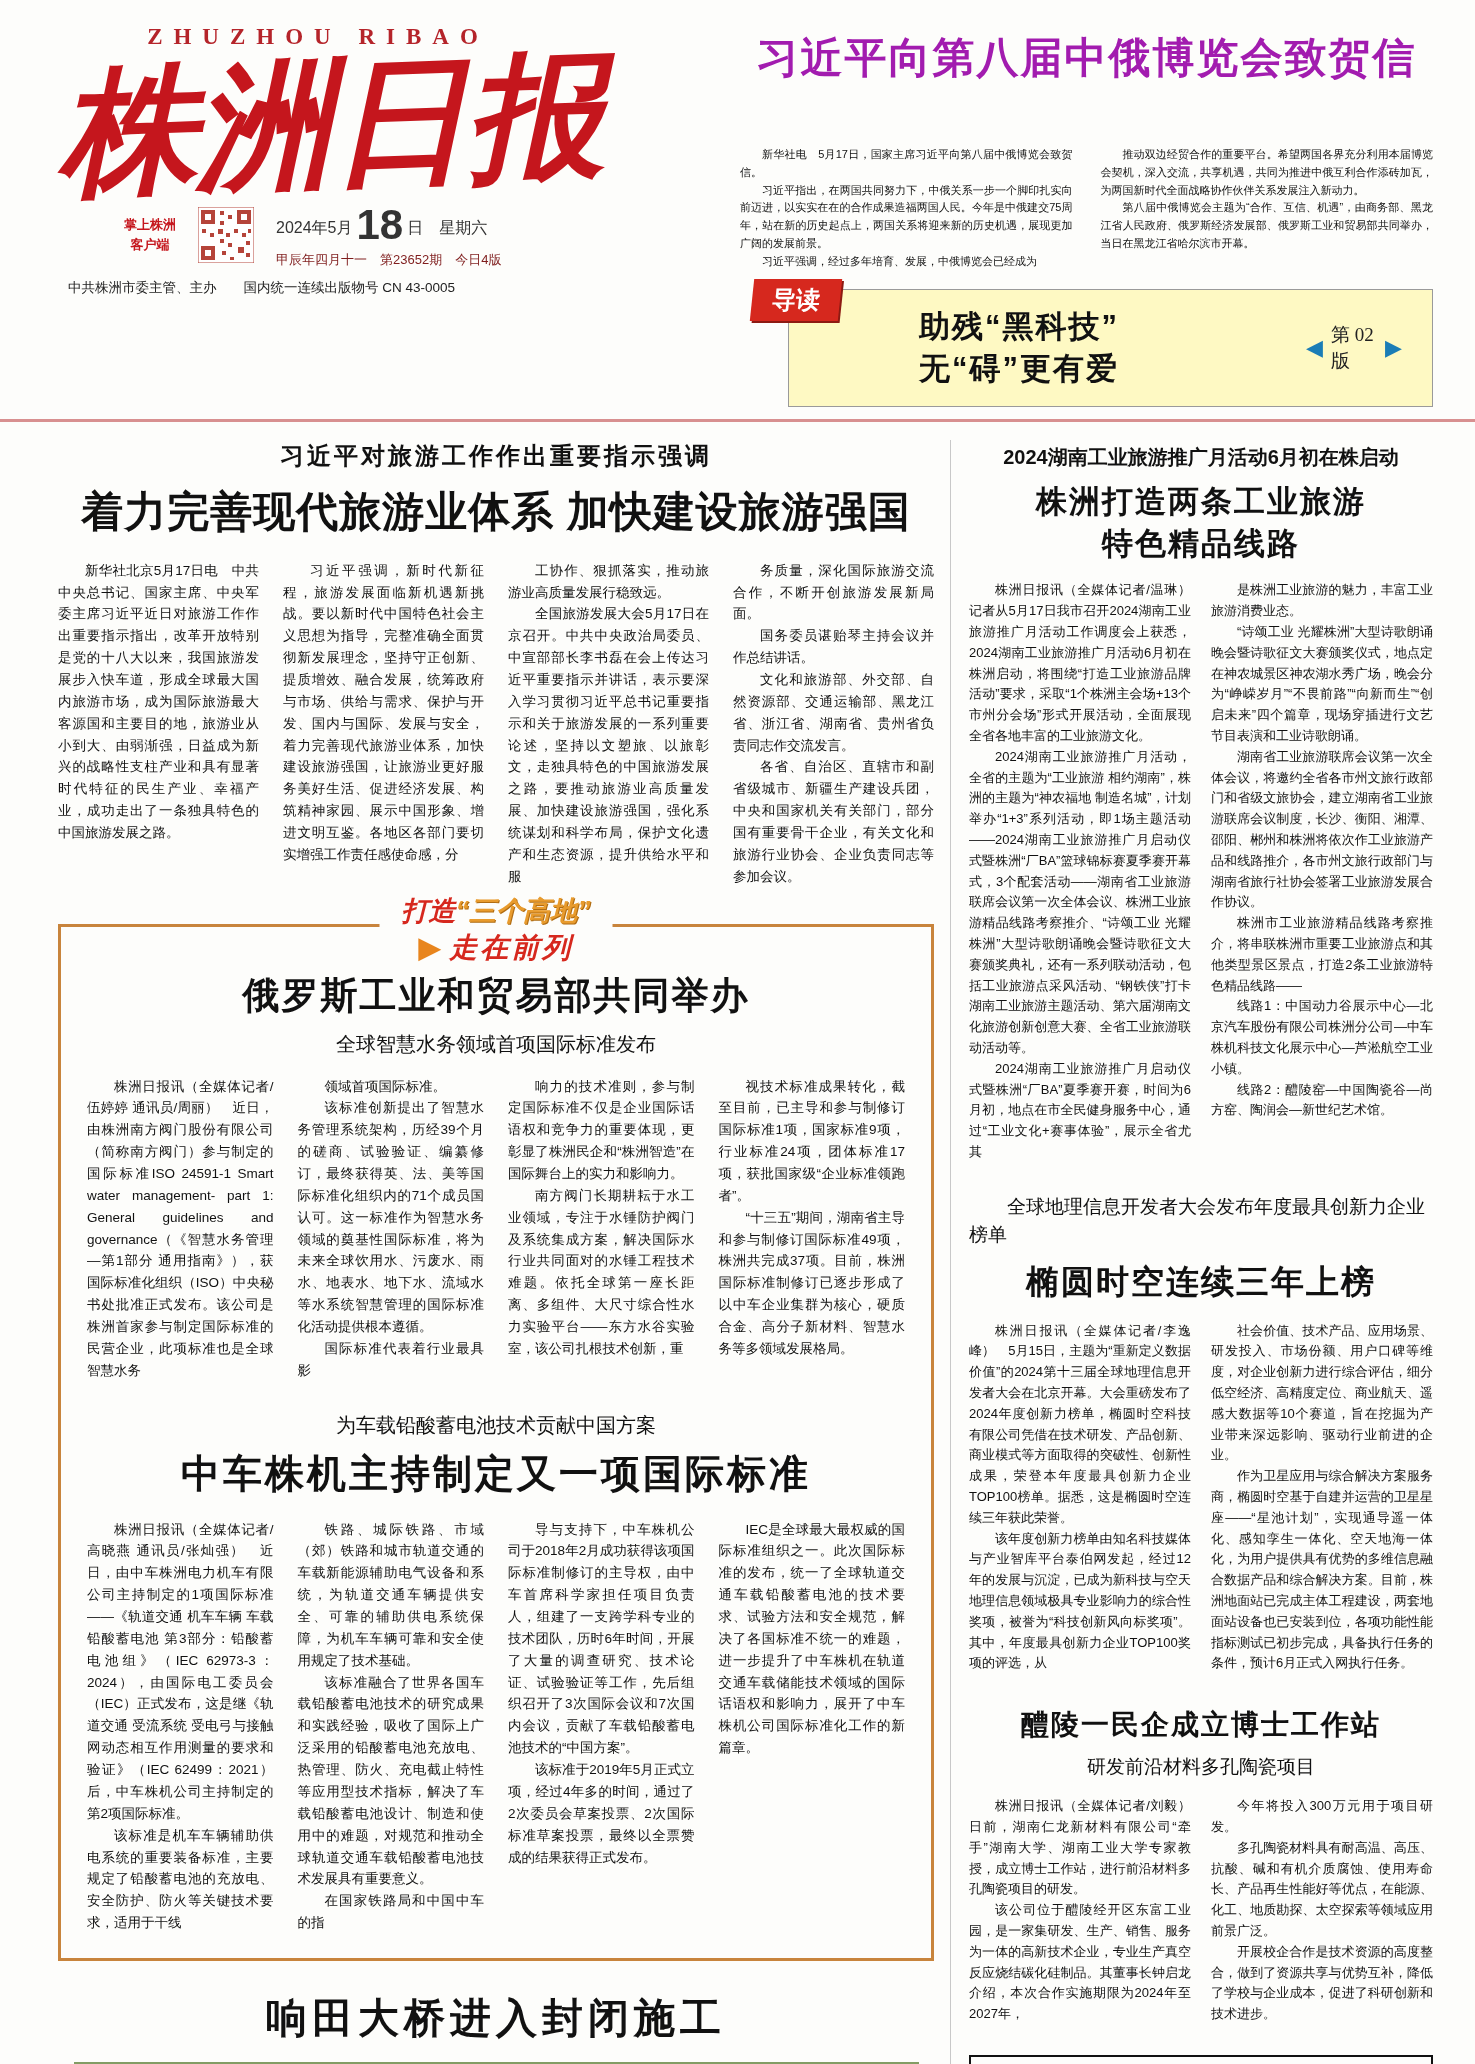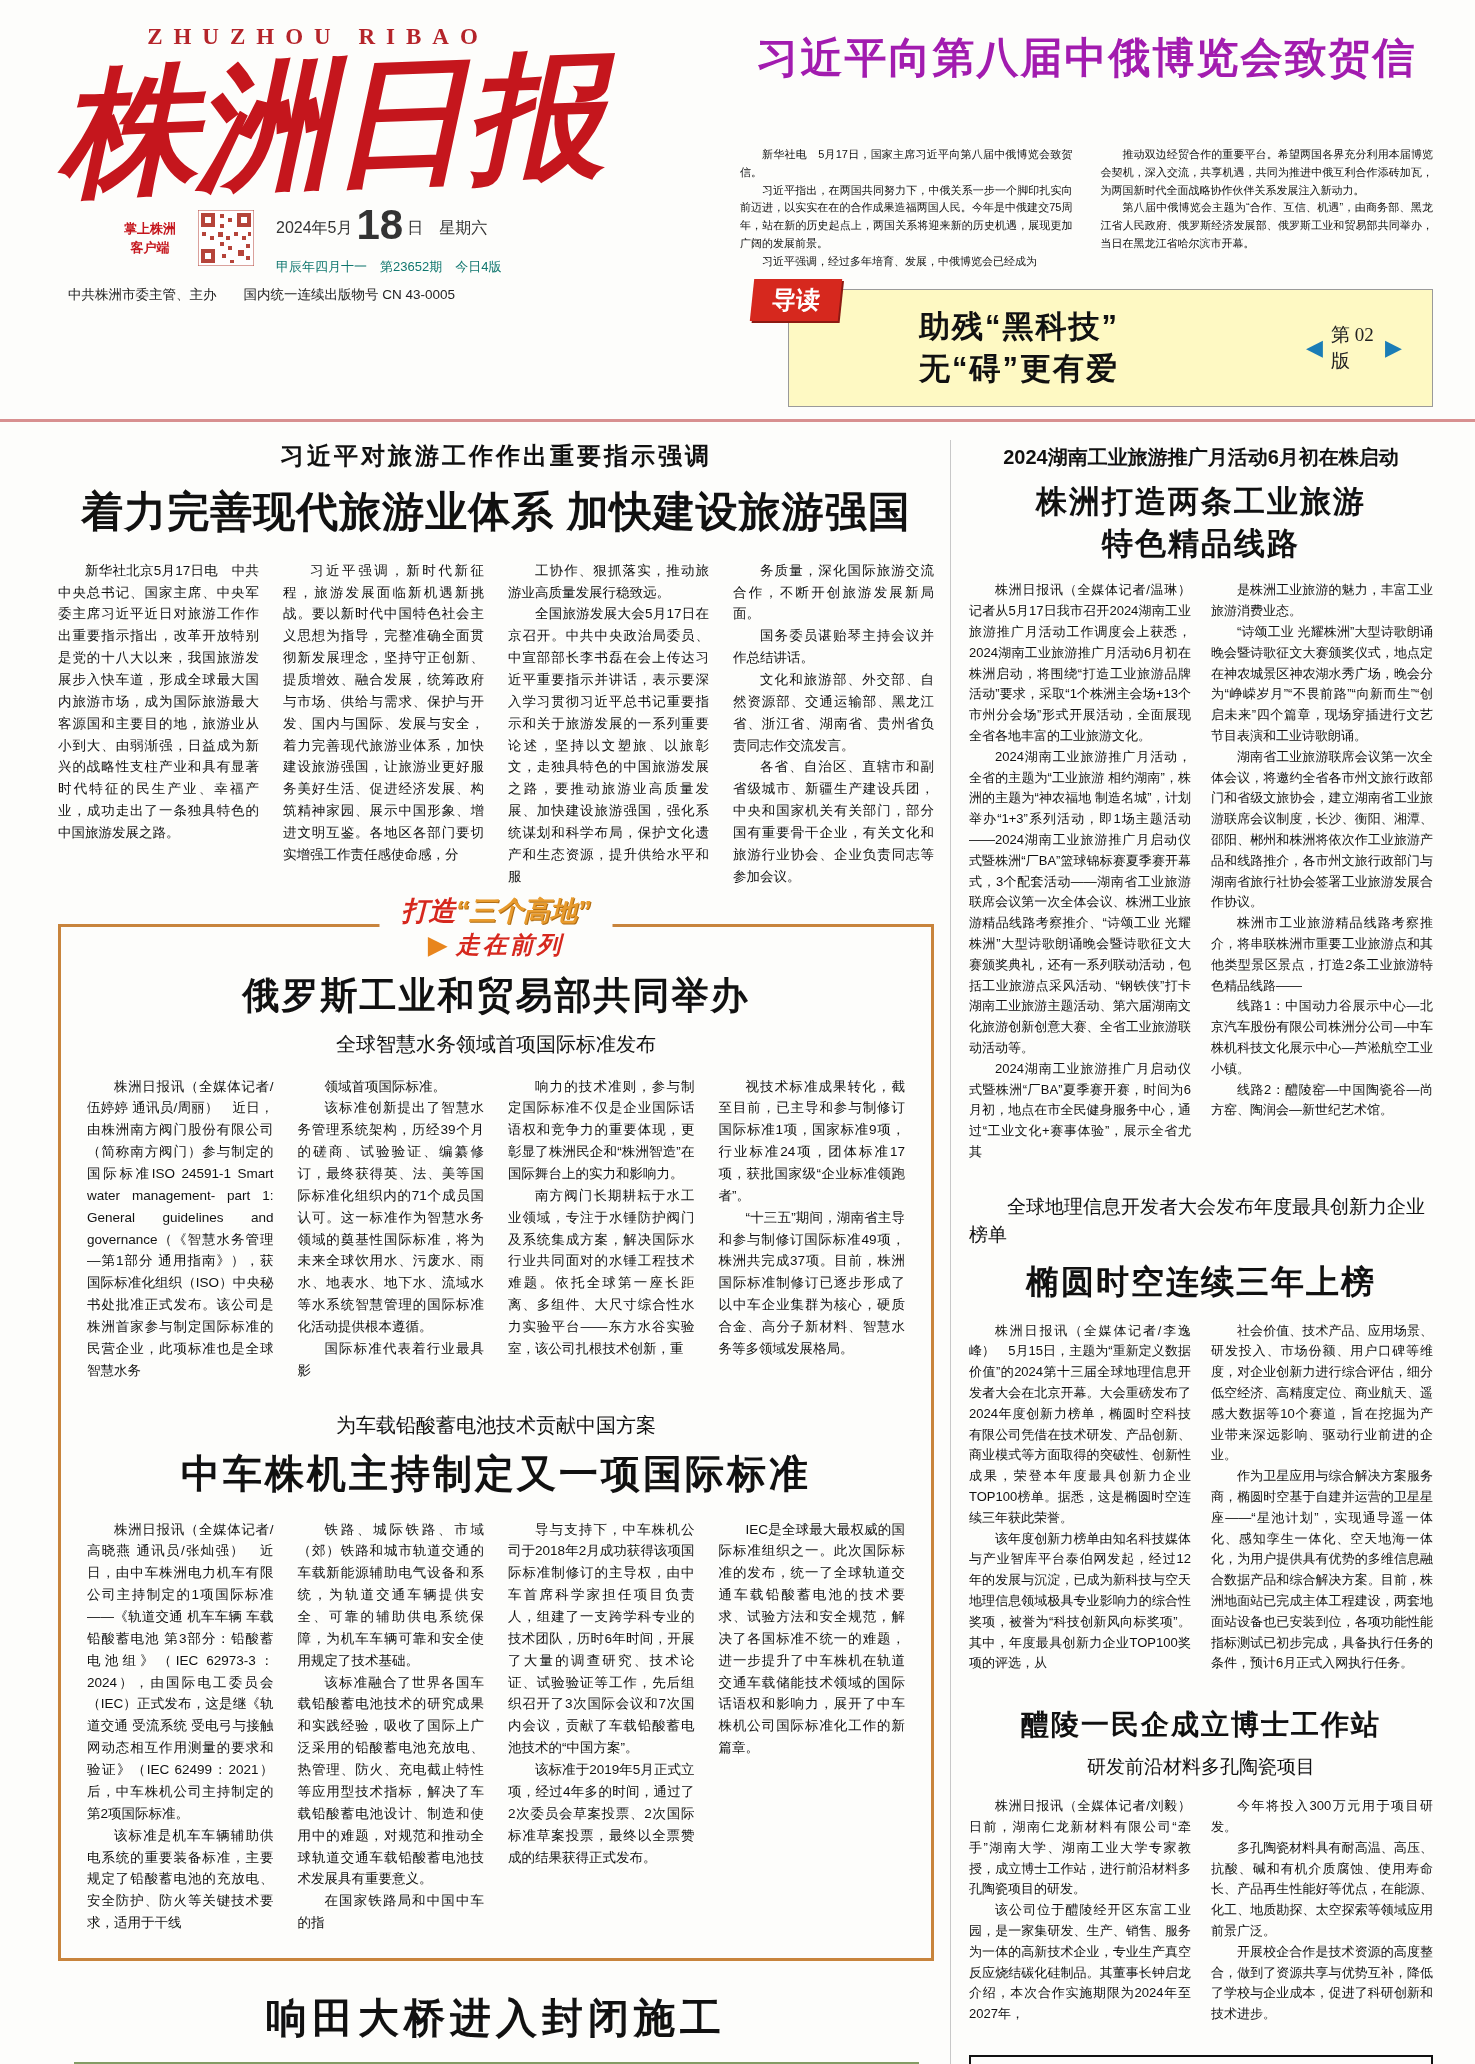--- a/index.html
+++ b/index.html
@@ -9,21 +9,21 @@
   
   .topbar { display:flex; padding:24px 42px 0 58px; }
   .mast-left { width:648px; flex:none; }
   .mast-latin { width:520px; text-align:center; font-family:"Liberation Serif", serif; font-size:23px; letter-spacing:11px; color:#b5242a; font-weight:bold; }
   .mast-calli { color:#c5161d; font-family:"DejaVu Serif", serif; font-weight:bold; font-style:italic; font-size:138px; line-height:1.05; letter-spacing:-2px; transform:rotate(-2deg); white-space:nowrap; }
   .mast-meta { display:flex; align-items:center; margin-top:6px;gap:10px; }
   .mast-app { color:#c5161d; font-size:13px; line-height:1.5; text-align:center; margin-left:66px; font-weight:bold; }
   .qr { width:56px; height:56px; margin:0 12px; flex:none; }
   .date-big { font-size:42px; font-weight:bold; color:#333; vertical-align:-6px; padding:0 4px; }
   .d1 { font-size:16px; color:#333; }
-  .d2 { font-size:13px; color:#0f766e; margin-top:9px; }
+  .d2 { font-size:13px; color:#7f1d1d; margin-top:2px; }
   .mast-bottom { font-size:13.5px; color:#222; margin-top:10px; padding-left:10px; }
 
   .mast-right { flex:1; padding-left:34px; padding-top:6px; }
   .xi-head { text-align:center; font-size:42px; font-weight:900; letter-spacing:2px; color:#a21caf; }
   .xi-body { display:flex; gap:28px; margin-top:14px; }
   .xi-body > div { flex:1; font-size:11px; line-height:1.62; text-align:justify;margin-top:46px; }
   p { margin:0; text-indent:2em; }
 
   .daodu-row { position:relative; margin-top:18px; margin-left:2px; }
   .daodu-badge { position:absolute; left:10px; top:-10px; z-index:2; background:#d6281e; color:#fff; font-size:24px; font-weight:bold; padding:5px 20px; transform:skew(-6deg); box-shadow:2px 2px 0 #8d1a12; }
@@ -43,21 +43,21 @@
   .cols4 { display:flex; gap:24px; }
   .cols4 > div { flex:1; font-size:13.5px; line-height:1.62; text-align:justify; }
   .cols2 { display:flex; gap:20px; }
   .cols2 > div { flex:1; font-size:13px; line-height:1.6; text-align:justify; }
 
   .obox { border:3px solid #c8843c; margin-top:36px; padding:44px 26px 24px; position:relative; }
   .hl-badge { position:absolute; top:-34px; left:50%; transform:translateX(-50%); background:#fdfdfb; padding:0 22px; text-align:center; white-space:nowrap; }
   .hl-l1 { font-size:27px; font-weight:bold; font-style:italic; }
   .hl-l1 .a { color:#d6281e; }
   .hl-l1 .b { color:#e89b2d; text-shadow:1px 1px 0 #b06c12; }
-  .hl-l2 { font-size:24px; font-weight:900; font-style:italic; color:#d6281e; letter-spacing:3px; }
+  .hl-l2 { font-size:28px; font-weight:900; font-style:italic; color:#d6281e; letter-spacing:3px; }
   .hl-arrow { color:#e8851d; font-style:normal; margin-right:6px; }
 
   .minqi-head { text-align:center; font-family:"DejaVu Serif", serif; font-weight:bold; font-size:37px; letter-spacing:2px; }
   .minqi-sub { text-align:center; font-size:20px; margin:10px 0 18px; }
   .zc-kicker { text-align:center; font-size:20px; margin-top:30px; }
   .zc-head { text-align:center; font-family:"DejaVu Serif", serif; font-weight:bold; font-size:39px; letter-spacing:3px; margin:8px 0 18px; }
 
   .bridge-head { text-align:center; font-size:41px; font-weight:900; letter-spacing:5px; margin:30px 0 16px; }
   .photo-wrap { width:845px; height:455px; margin:0 auto; }
   .photo-wrap svg { display:block; width:100%; height:100%; }

